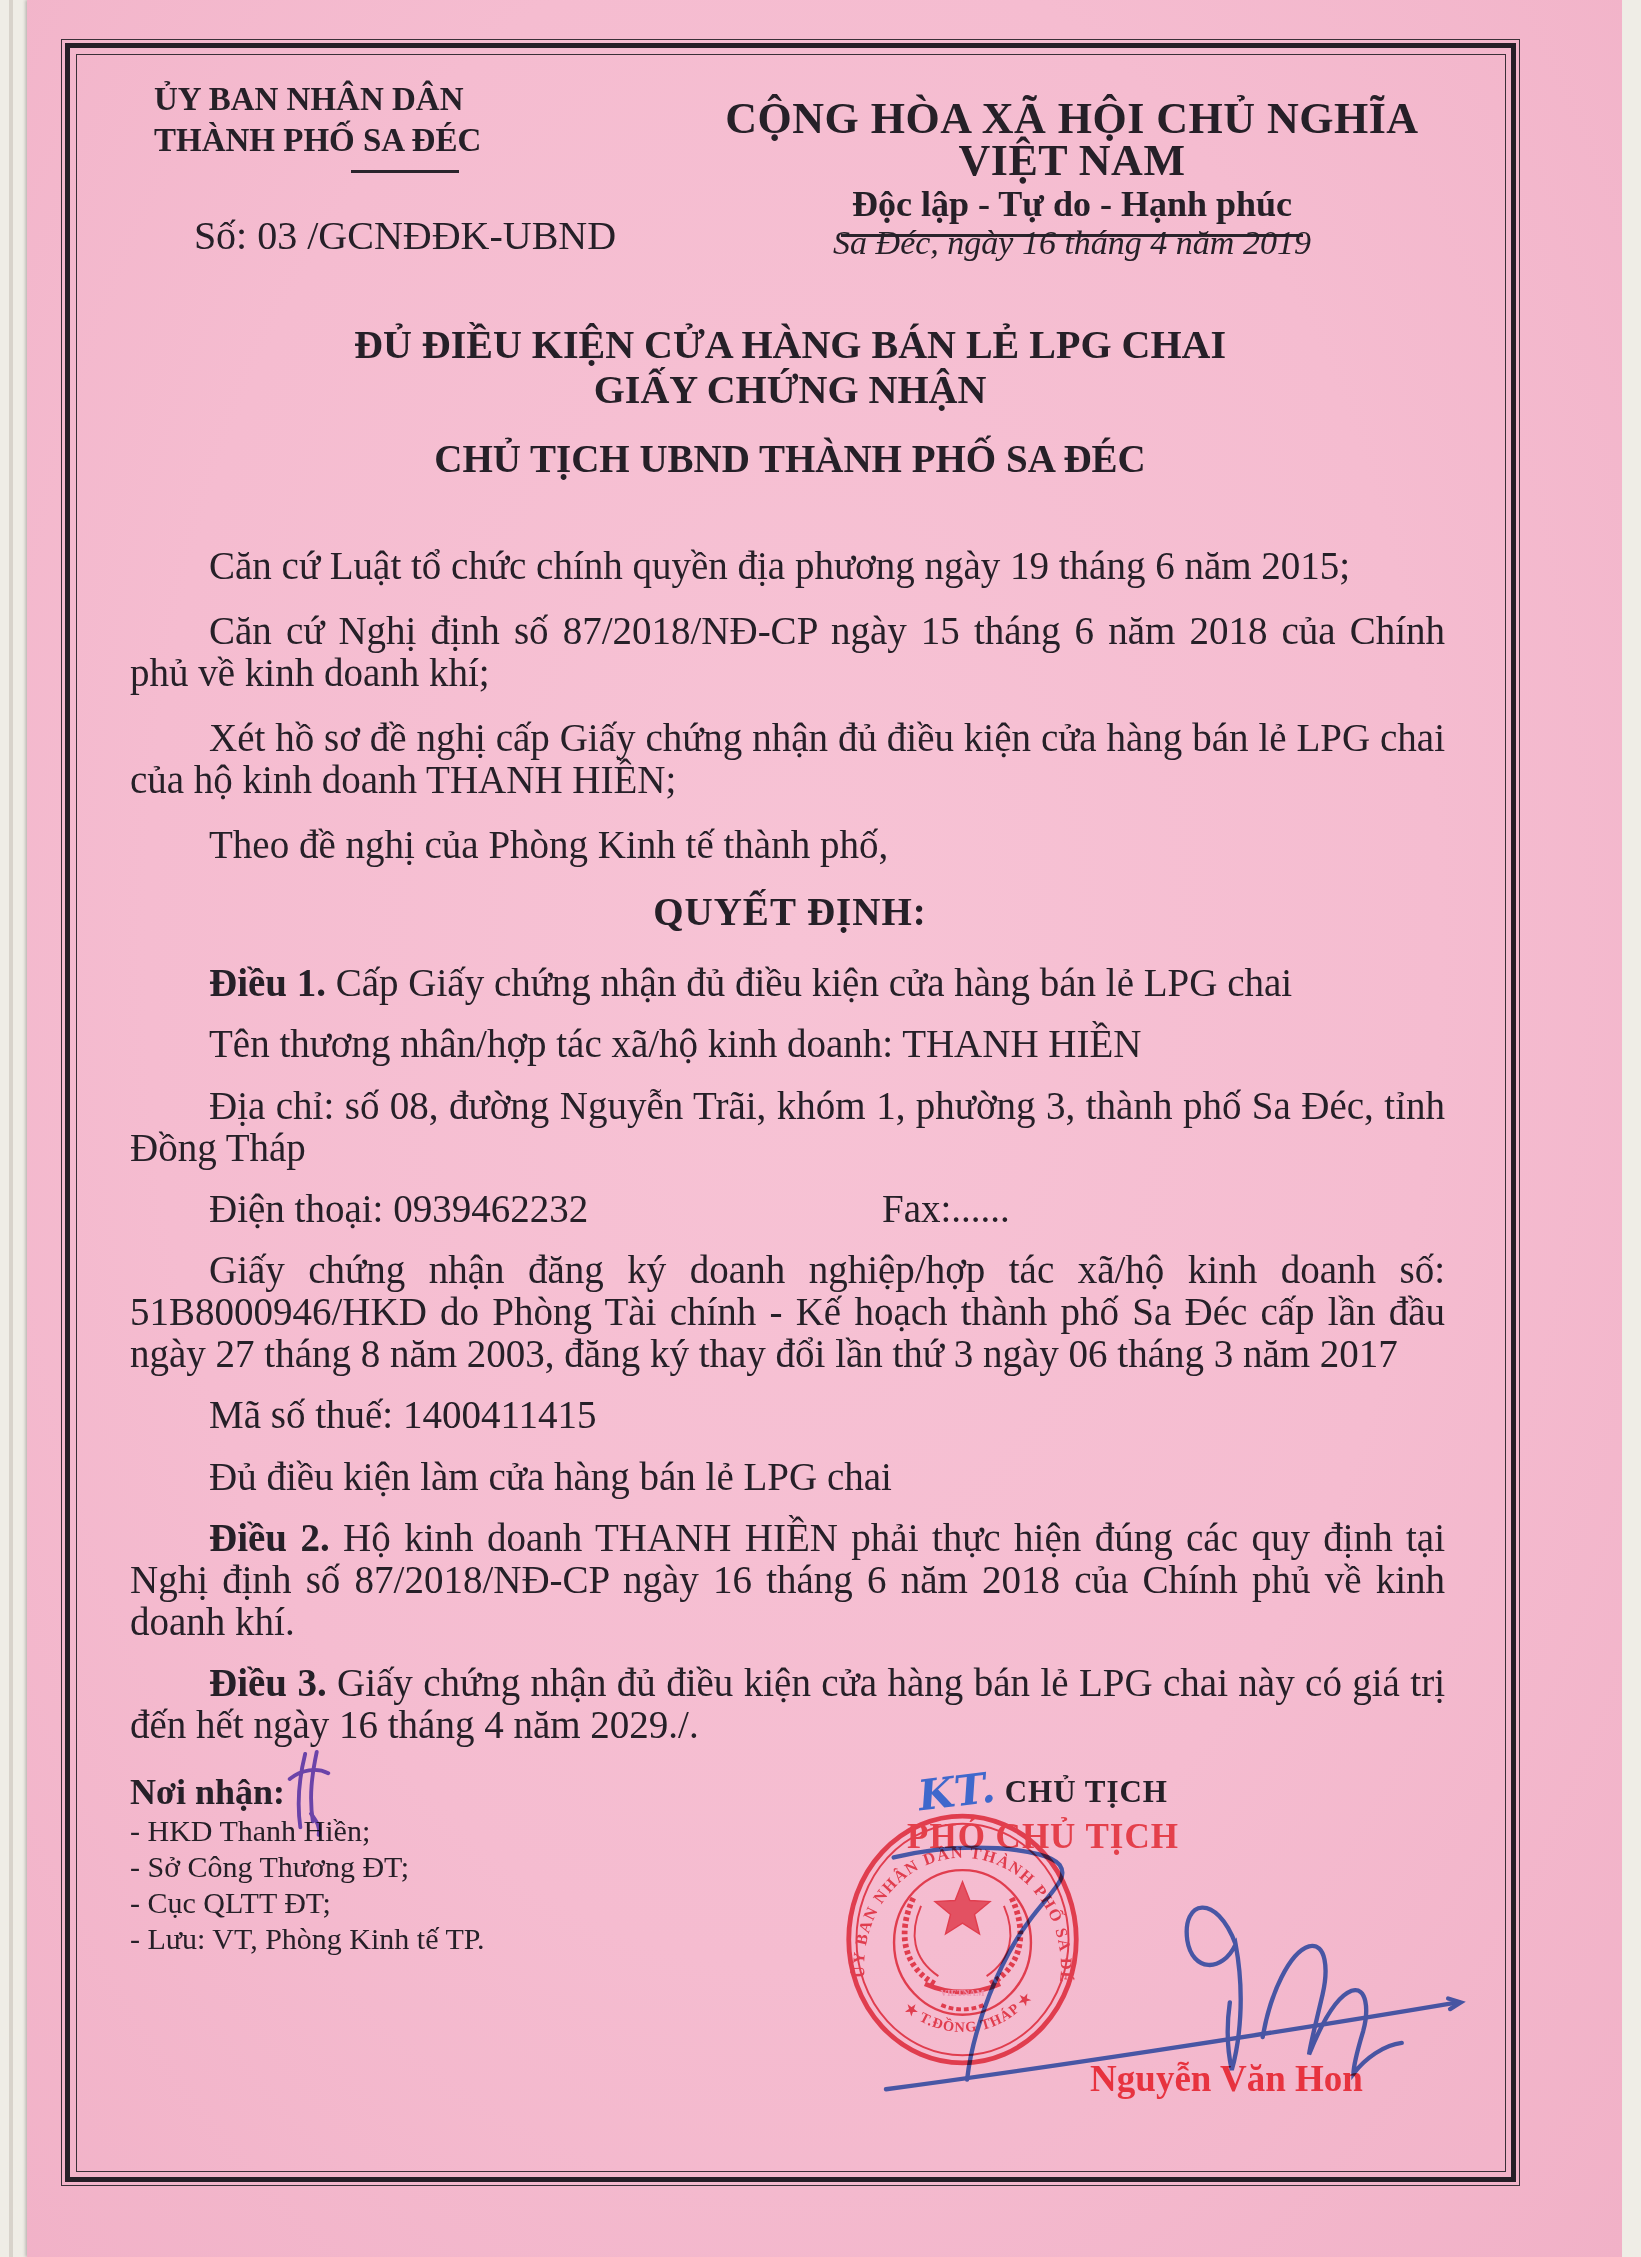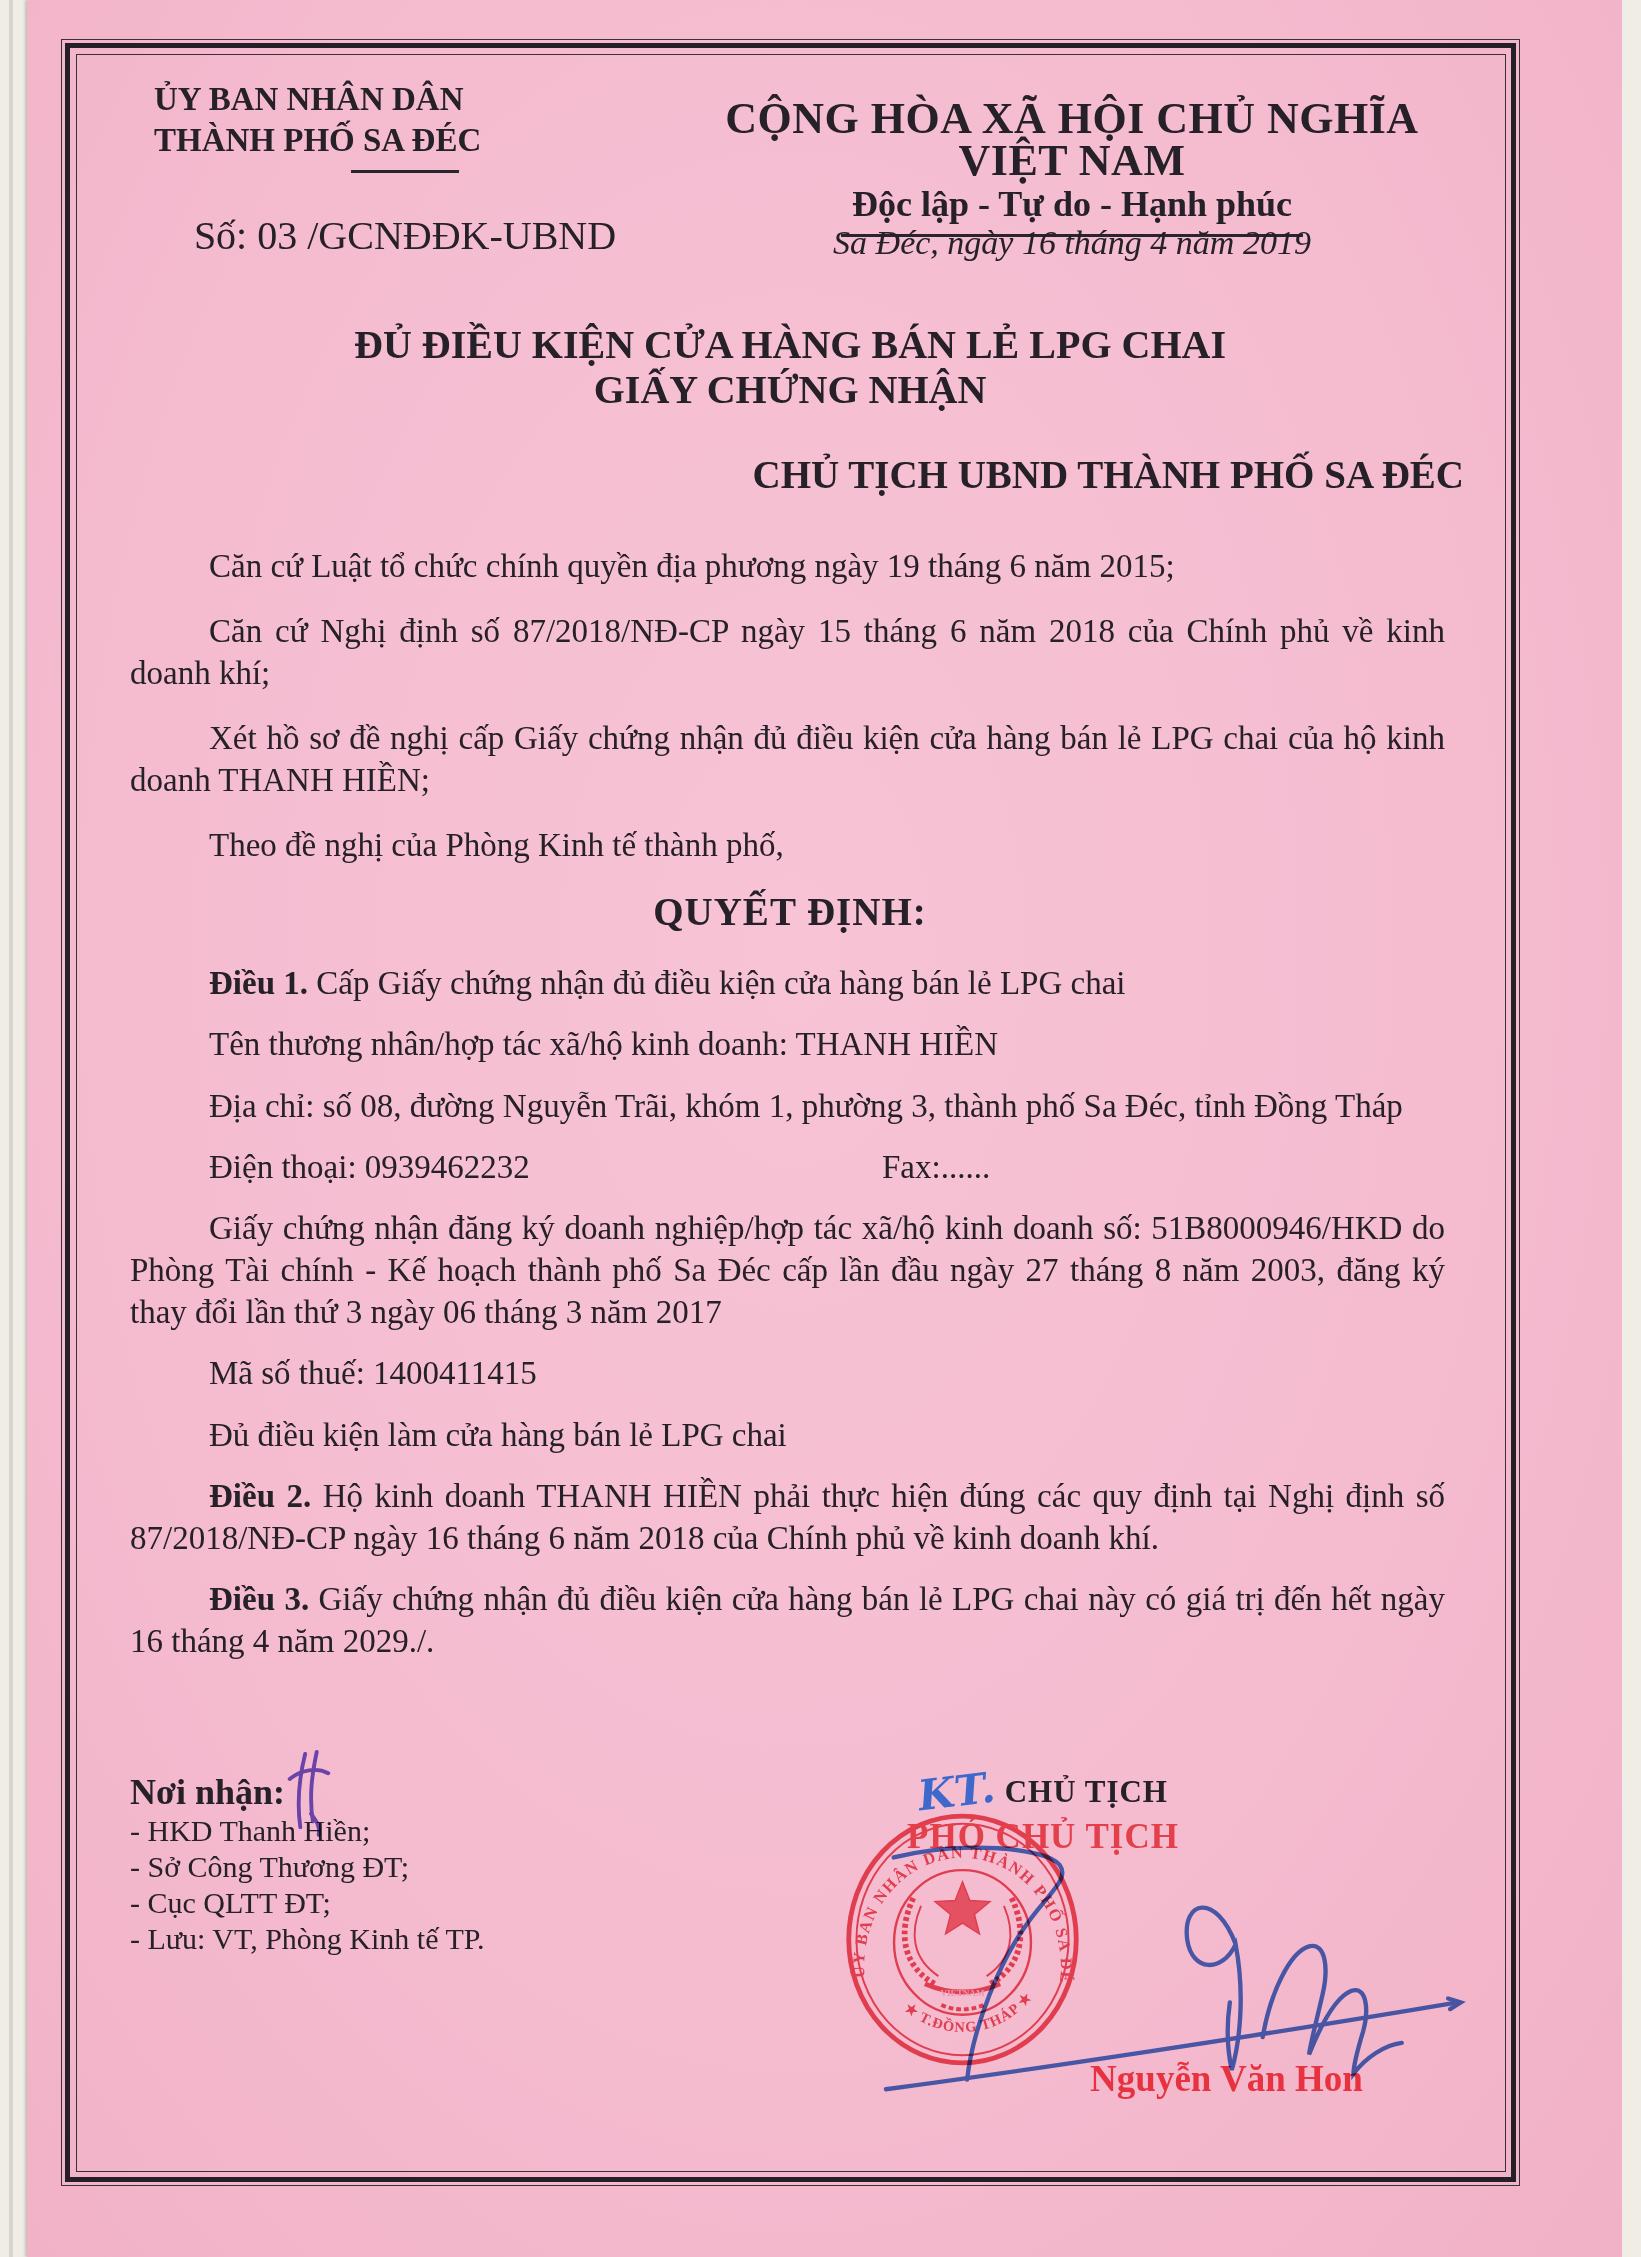--- a/index.html
+++ b/index.html
@@ -22,23 +22,23 @@
   .org-rule{width:108px;height:2.9px;background:#2a242c;margin:8.7px auto 0;}
   .docnum{left:154px;top:212px;width:502px;text-align:center;font-size:40px;}
   .national{left:681px;top:77px;width:782px;text-align:center;}
   .nat1{font-weight:bold;font-size:44px;line-height:42px;letter-spacing:0.5px;margin-top:21px;}
   .nat2{font-weight:bold;font-size:36px;line-height:44px;}
   .nat-rule{width:462px;height:2.9px;background:#2a242c;margin:7.7px auto 0;}
   .dateline{left:681px;top:224px;width:782px;text-align:center;font-style:italic;font-size:34px;}
   
   .cert-title{left:116px;top:322px;width:1348px;text-align:center;font-weight:bold;
               font-size:40px;line-height:45px;}
-  .issuer{left:116px;top:452px;width:1348px;text-align:right;font-weight:bold;font-size:39px;}
+  .issuer{left:116px;top:436px;width:1348px;text-align:center;font-weight:bold;font-size:39px;}
   
-  .bodyblock{left:130px;width:1315px;font-size:33px;line-height:42px;text-align:justify;}
+  .bodyblock{left:130px;width:1315px;font-size:39px;line-height:42px;text-align:justify;}
   .bodyblock p{margin:0 0 23px 0;text-indent:79px;}
   .articles p{margin:0 0 19.3px 0;}
   .b{font-weight:bold;}
   .decide{left:116px;top:889px;width:1348px;text-align:center;font-weight:bold;font-size:39px;letter-spacing:1px;}
   .faxline{position:relative;}
   .faxline .fax{position:absolute;left:673px;top:0;}
   
   .recips{left:130px;top:1771px;width:541px;}
   .recips-head{font-weight:bold;font-size:36px;}
   .recips div.item{font-size:30px;line-height:36px;}

